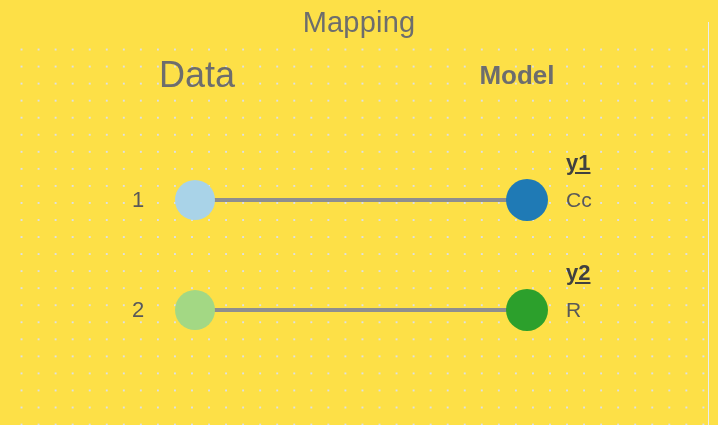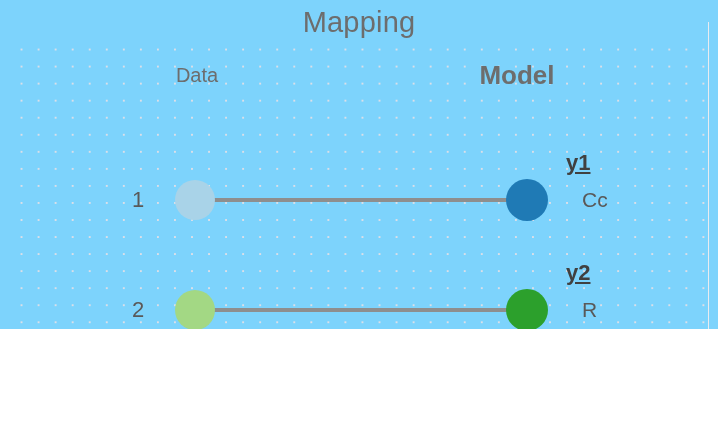--- a/index.html
+++ b/index.html
@@ -3,22 +3,22 @@
 <meta charset="utf-8">
 <style>
   html, body {
     margin: 0;
     padding: 0;
     background: #ffffff;
   }
   #canvas {
     position: relative;
     width: 718px;
-    height: 329px;
-    background: #7dd3fc;
+    height: 425px;
+    background: #fde047;
     overflow: hidden;
     font-family: "Liberation Sans", sans-serif;
   }
   
   #dot-grid {
     position: absolute;
     left: 13px;
     top: 41px;
     width: 695px;
     height: 384px;
@@ -51,21 +51,21 @@
   .col-head {
     position: absolute;
     text-align: center;
     color: #6d6d6d;
     white-space: nowrap;
   }
   #head-data {
     left: 97px;
     top: 58px;
     width: 200px;
-    font-size: 20px;
+    font-size: 36px;
     line-height: 34px;
   }
   #head-data-sub {
     left: 77px;
     top: 96px;
     width: 240px;
     font-size: 21px;
     line-height: 30px;
     color: #6d6d6d;
   }
@@ -134,21 +134,20 @@
     text-decoration: underline;
   }
   .model-name {
     position: absolute;
     left: 566px;
     top: 36px;
     font-size: 21px;
     color: #595959;
     line-height: 28px;
     white-space: nowrap;
-    margin-left: 16px;
   }
 </style>
 </head>
 <body>
 
 <div id="canvas">
 
   <div id="dot-grid"></div>
   <div id="right-rule"></div>
 

